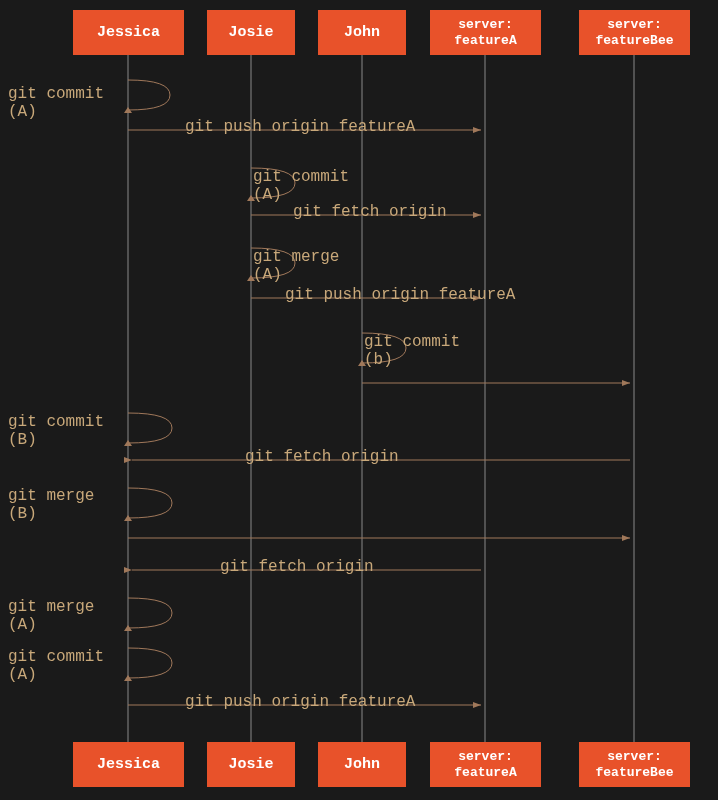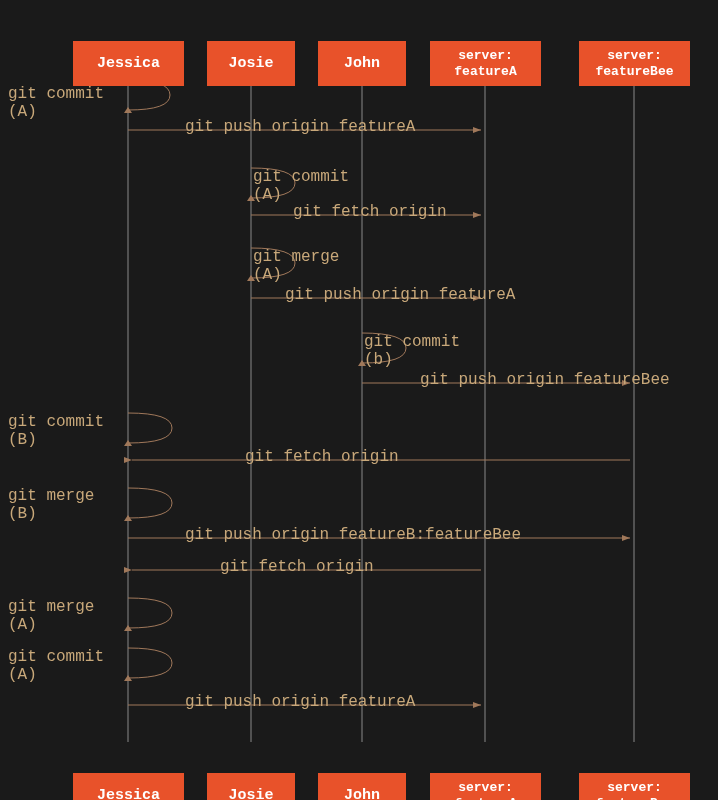--- a/index.html
+++ b/index.html
@@ -25,21 +25,20 @@
       background: #e8522a;
       color: #fff;
       font-family: 'Courier New', Courier, monospace;
       font-weight: bold;
       font-size: 15px;
       text-align: center;
       display: flex;
       align-items: center;
       justify-content: center;
       z-index: 10;
-      margin-top: 31px;
     }
 
     .arrow-label {
       position: absolute;
       color: #c8a87a;
       font-family: 'Courier New', Courier, monospace;
       font-size: 16px;
       z-index: 6;
       white-space: nowrap;
     }
@@ -128,29 +127,27 @@
   <div class="arrow-label" style="left:253px; top:168px;">git commit<br>(A)</div>
 
   <div class="arrow-label" style="left:293px; top:203px;">git fetch origin</div>
 
   <div class="arrow-label" style="left:253px; top:248px;">git merge<br>(A)</div>
 
   <div class="arrow-label" style="left:285px; top:286px;">git push origin featureA</div>
 
   <div class="arrow-label" style="left:364px; top:333px;">git commit<br>(b)</div>
 
-  <div class="arrow-label" style="left:420px; top:371px;">git push origin featureBee</div>
 
   <div class="arrow-label" style="left:8px; top:413px;">git commit<br>(B)</div>
 
   <div class="arrow-label" style="left:245px; top:448px;">git fetch origin</div>
 
   <div class="arrow-label" style="left:8px; top:487px;">git merge<br>(B)</div>
 
-  <div class="arrow-label" style="left:185px; top:526px;">git push origin featureB:featureBee</div>
 
   <div class="arrow-label" style="left:220px; top:558px;">git fetch origin</div>
 
   <div class="arrow-label" style="left:8px; top:598px;">git merge<br>(A)</div>
 
   <div class="arrow-label" style="left:8px; top:648px;">git commit<br>(A)</div>
 
   <div class="arrow-label" style="left:185px; top:693px;">git push origin featureA</div>
 
   <div class="actor-box" style="left:73px; top:10px; width:111px; height:45px; font-size:15px;">

